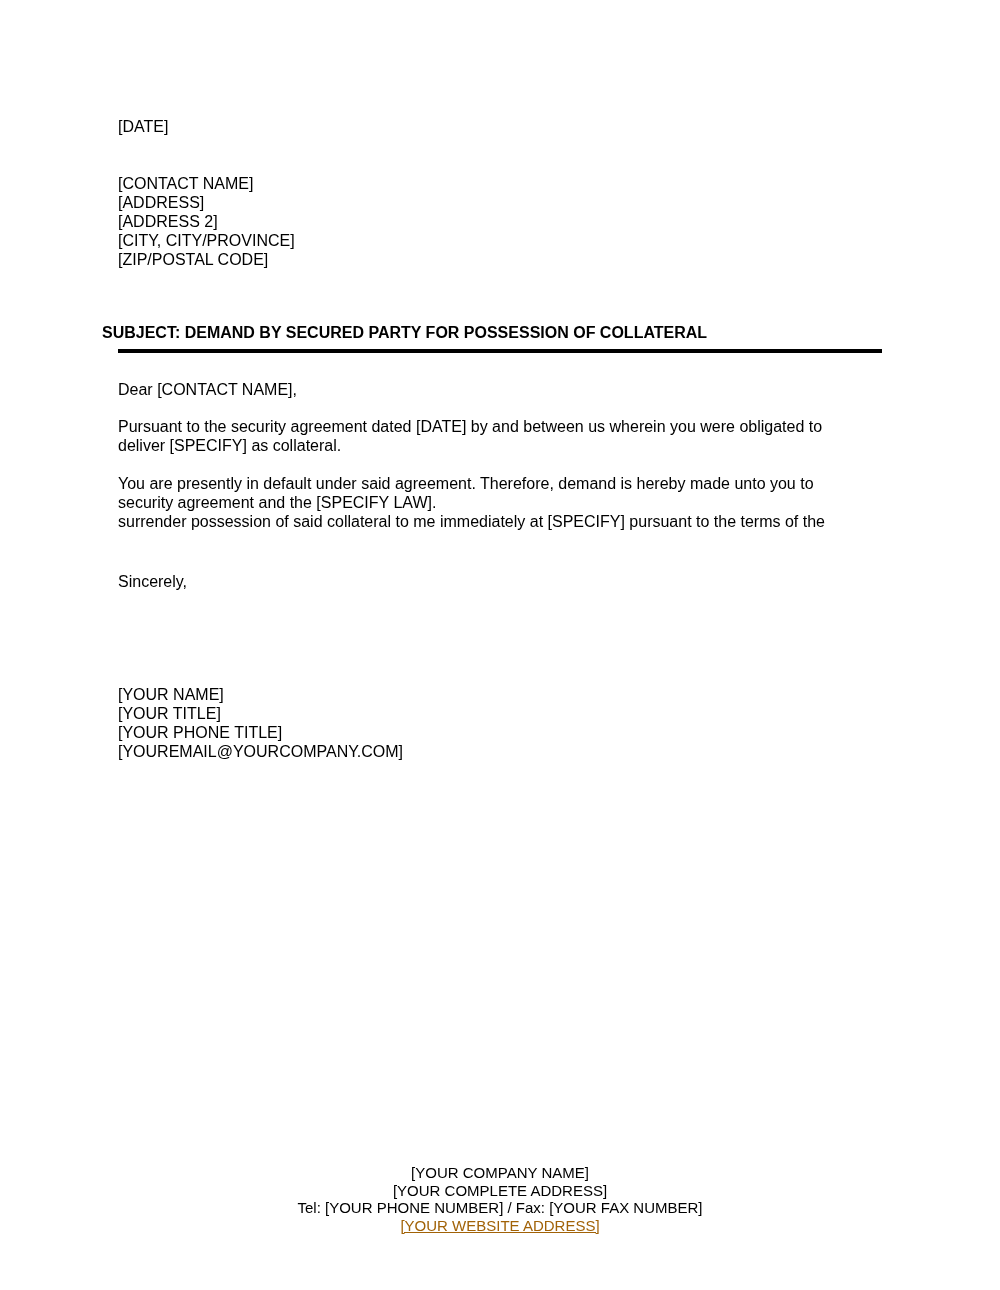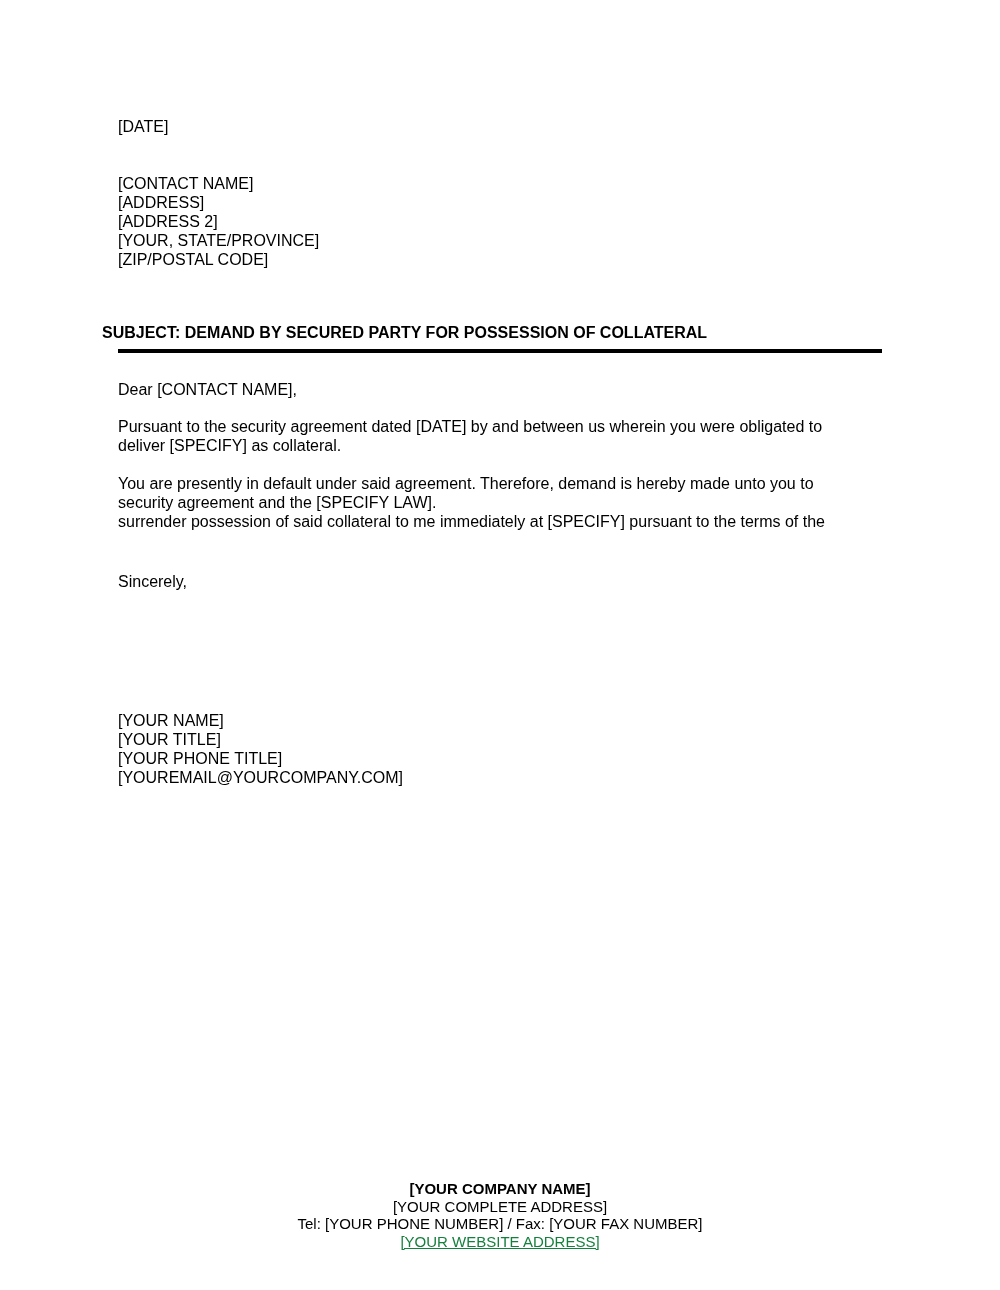--- a/index.html
+++ b/index.html
@@ -33,47 +33,47 @@
     }
     .rule {
       left: 118px; top: 349px;
       width: 764px; height: 4px;
       background: #000000;
     }
     .salutation { left: 118px; top: 380px; }
     .para1 { left: 118px; top: 417px; width: 740px; }
     .para2 { left: 118px; top: 474px; width: 740px; }
     .closing { left: 118px; top: 572px; }
-    .signature { left: 118px; top: 711px; }
+    .signature { left: 118px; top: 685px; }
     .footer {
       left: 0; top: 1164px; width: 1000px;
       text-align: center;
       font-size: 15px;
       line-height: 17.5px;
     }
-    .footer .company { font-weight: bold; margin-top: 16px; }
+    .footer .company { font-weight: normal; }
     .footer a {
-      color: #15803d;
+      color: #a16207;
       text-decoration: underline;
     }
   </style>
 </head>
 <body>
 
 <div class="page">
 
   <div class="abs date">
     <span class="line">[DATE]</span>
   </div>
 
   <div class="abs recipient">
     <span class="line">[CONTACT NAME]</span>
     <span class="line">[ADDRESS]</span>
     <span class="line">[ADDRESS 2]</span>
-    <span class="line">[YOUR, STATE/PROVINCE]</span>
+    <span class="line">[CITY, CITY/PROVINCE]</span>
     <span class="line">[ZIP/POSTAL CODE]</span>
   </div>
 
   <div class="abs subject">SUBJECT: DEMAND BY SECURED PARTY FOR POSSESSION OF COLLATERAL</div>
   <div class="abs rule"></div>
 
   <div class="abs salutation">Dear [CONTACT NAME],</div>
 
   <div class="abs para1">
     <span class="line">Pursuant to the security agreement dated [DATE] by and between us wherein you were obligated to</span>

